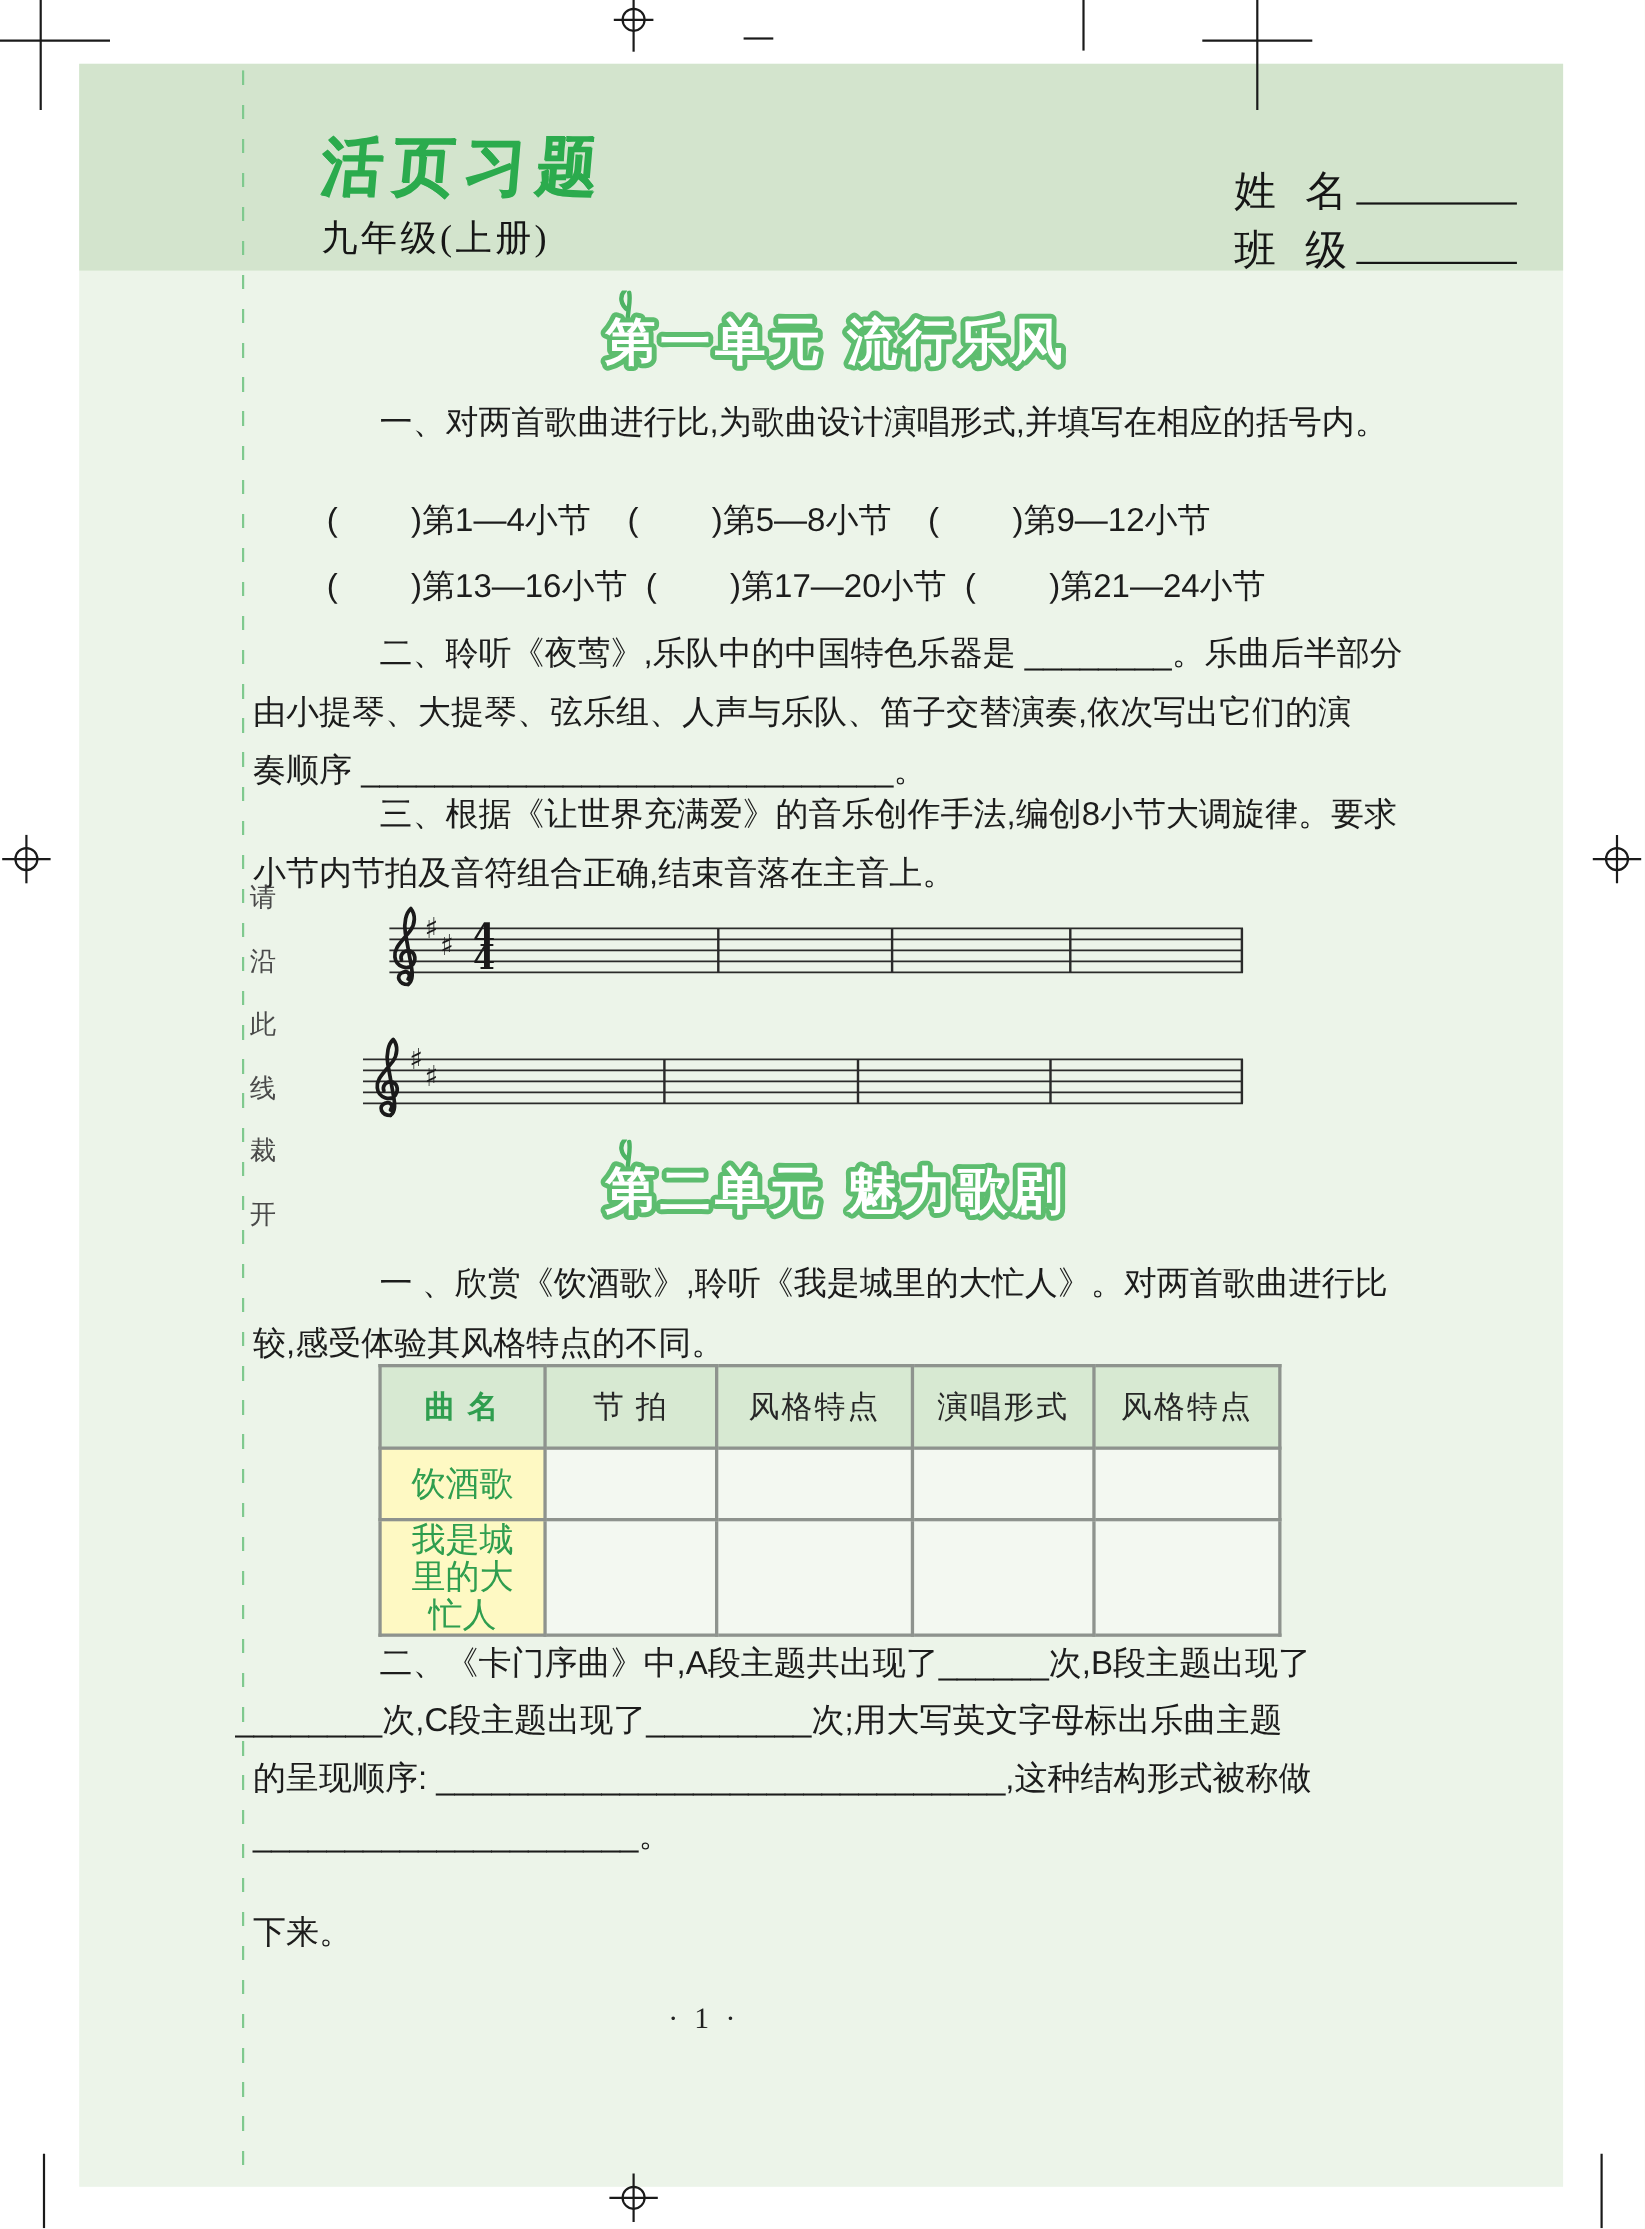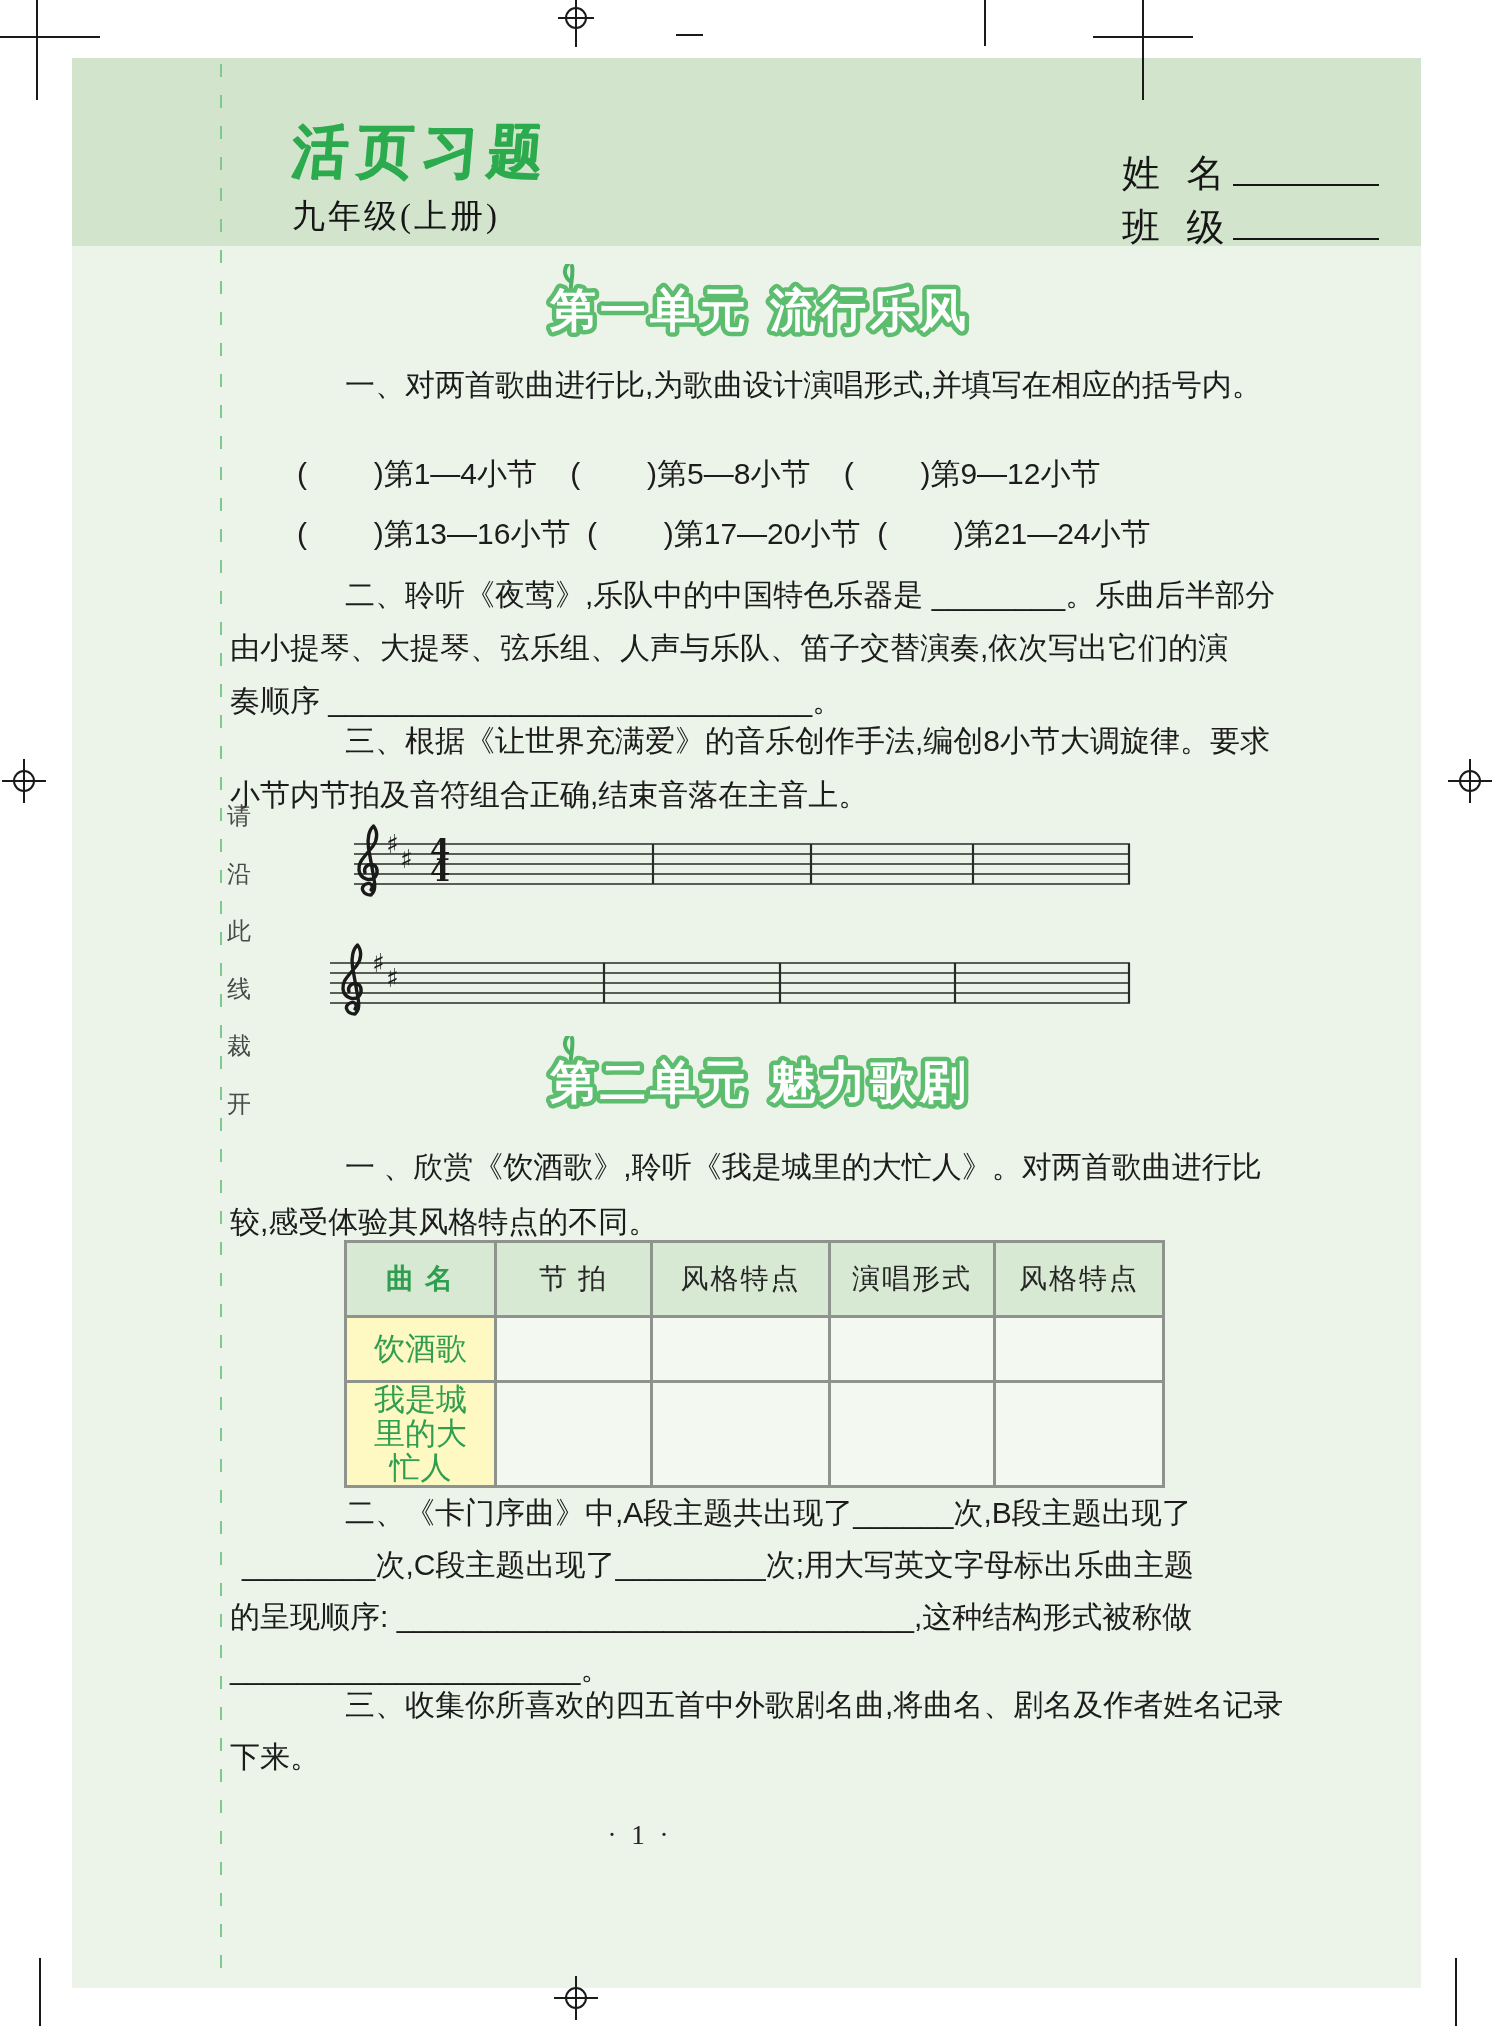--- a/index.html
+++ b/index.html
@@ -194,21 +194,20 @@
       <th class="lcell"><span class="wrapcell">我是城里的大忙人</span></th>
       <td class="ecell"></td>
       <td class="ecell"></td>
       <td class="ecell"></td>
       <td class="ecell"></td>
     </tr>
   </tbody>
     </table>
 
   <div class="qline" style="left:345px;top:1494px">二、《卡门序曲》中,A段主题共出现了______次,B段主题出现了</div>
-  <div class="qline" style="left:242px;top:1546px">________次,C段主题出现了_________次;用大写英文字母标出乐曲主题</div>
+  <div class="qline" style="left:214px;top:1546px">________次,C段主题出现了_________次;用大写英文字母标出乐曲主题</div>
   <div class="qline" style="left:230px;top:1598px">的呈现顺序: _______________________________,这种结构形式被称做</div>
   <div class="qline" style="left:230px;top:1650px">_____________________。</div>
-  <div class="qline" style="left:345px;top:1686px">三、收集你所喜欢的四五首中外歌剧名曲,将曲名、剧名及作者姓名记录</div>
   <div class="qline" style="left:230px;top:1738px">下来。</div>
 
   <div class="pagenum">· 1 ·</div>
 
 </div>
 
 </body></html>

